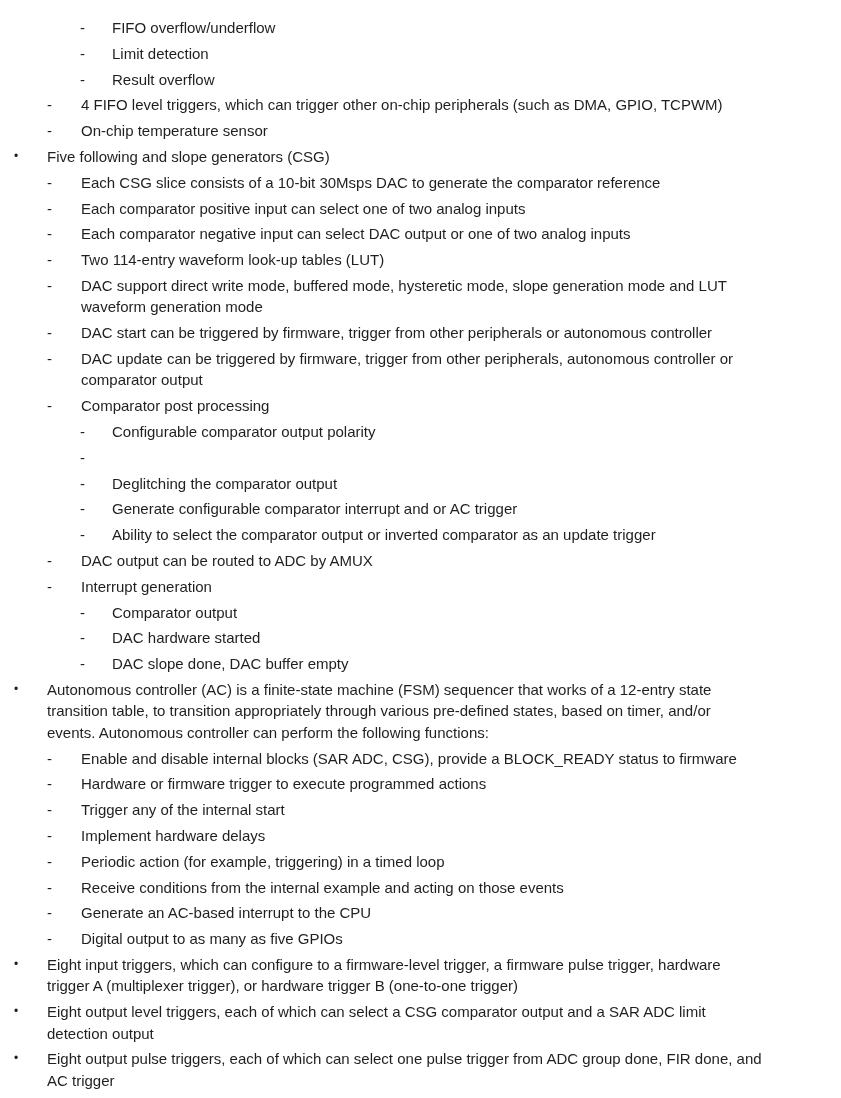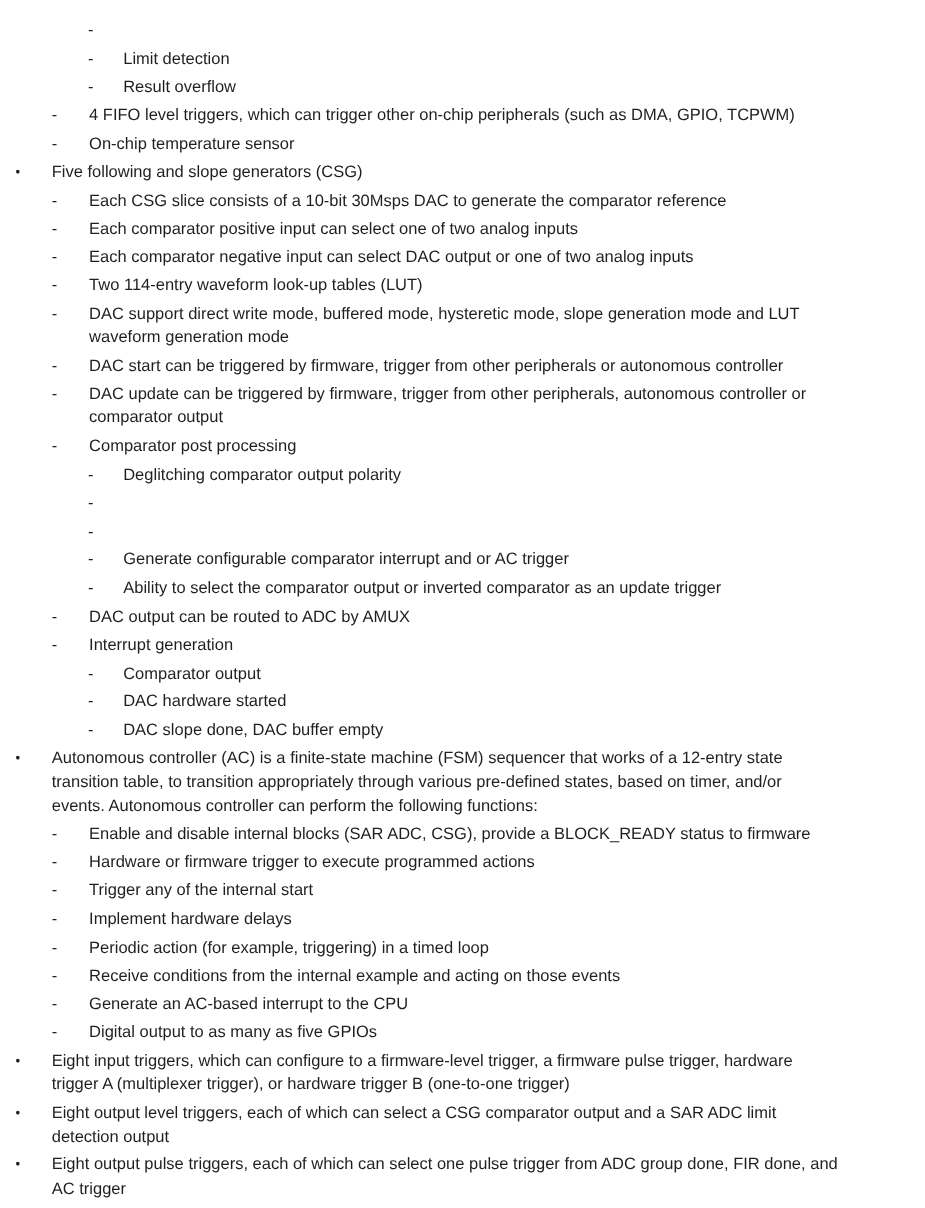--- a/index.html
+++ b/index.html
@@ -44,20 +44,21 @@
   }
 </style>
 </head>
 <body>
 
 <div class="page">
   <div>
 
     <div class="item lvl3">
         <span class="marker">-</span>
+        <span class="text">FIFO overflow/underflow</span>
       </div>
     <div class="item lvl3">
         <span class="marker">-</span>
         <span class="text">Limit detection</span>
       </div>
     <div class="item lvl3">
         <span class="marker">-</span>
         <span class="text">Result overflow</span>
       </div>
     <div class="item lvl2">
@@ -101,27 +102,28 @@
         <span class="marker">-</span>
         <span class="text">DAC update can be triggered by firmware, trigger from other peripherals, autonomous controller or
 comparator output</span>
       </div>
     <div class="item lvl2">
         <span class="marker">-</span>
         <span class="text">Comparator post processing</span>
       </div>
     <div class="item lvl3">
         <span class="marker">-</span>
-        <span class="text">Deglitching comparator output polarity</span>
-      </div>
-    <div class="item lvl3">
-        <span class="marker">-</span>
-      </div>
-    <div class="item lvl3">
-        <span class="marker">-</span>
+        <span class="text">Configurable comparator output polarity</span>
+      </div>
+    <div class="item lvl3">
+        <span class="marker">-</span>
+      </div>
+    <div class="item lvl3">
+        <span class="marker">-</span>
+        <span class="text">Deglitching the comparator output</span>
       </div>
     <div class="item lvl3">
         <span class="marker">-</span>
         <span class="text">Generate configurable comparator interrupt and or AC trigger</span>
       </div>
     <div class="item lvl3">
         <span class="marker">-</span>
         <span class="text">Ability to select the comparator output or inverted comparator as an update trigger</span>
       </div>
     <div class="item lvl2">

